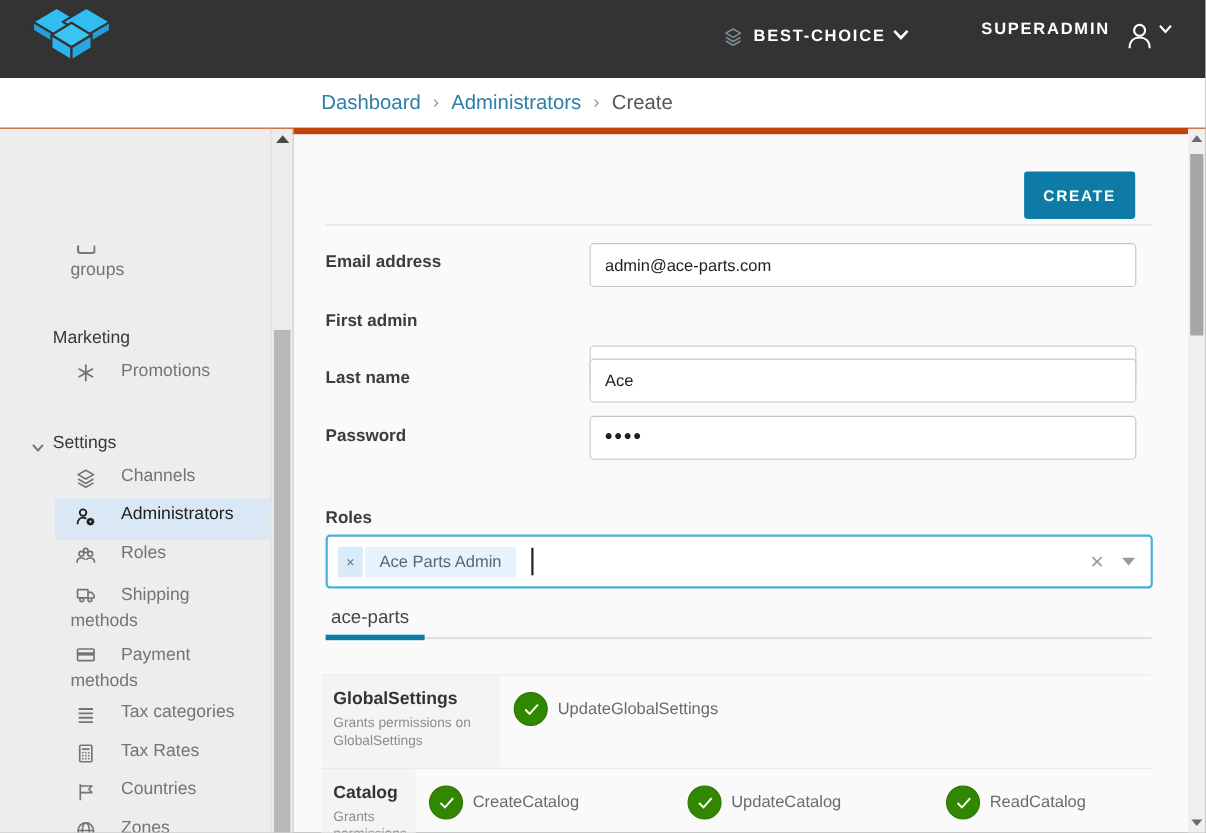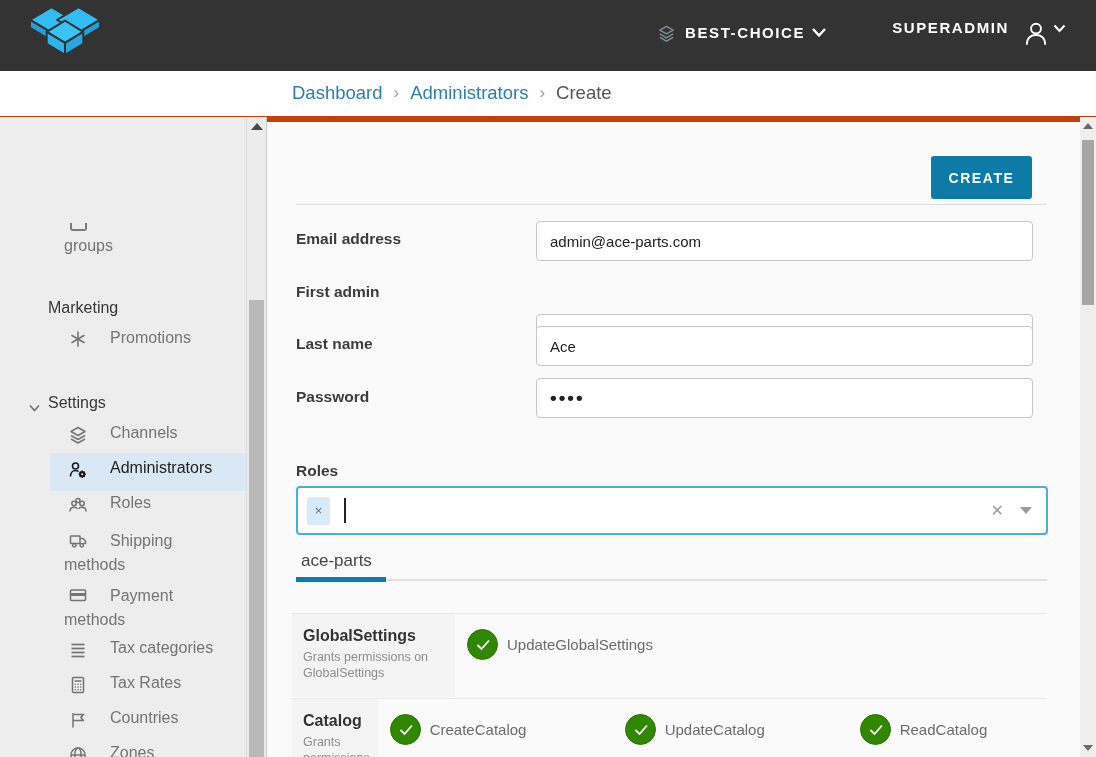--- a/index.html
+++ b/index.html
@@ -292,20 +292,21 @@
 
   <div class="field-label" style="top:335px;">Last name</div>
   <input class="field-input" style="top: 326px;" type="text" value="Ace">
 
   <div class="field-label" style="top:388px;">Password</div>
   <input class="field-input pw" style="top: 378px;" type="text" value="••••">
 
   <div class="roles-label">Roles</div>
   <div class="roles-select">
     <button class="chip-remove">×</button>
+    <span class="chip-label">Ace Parts Admin</span>
     <div class="text-cursor"></div>
     <div class="sel-spacer"></div>
     <span class="sel-clear">✕</span>
     <div class="sel-caret"></div>
   </div>
 
   <div class="tab-label">ace-parts</div>
   <div class="tab-line"></div>
   <div class="tab-underline"></div>
 

